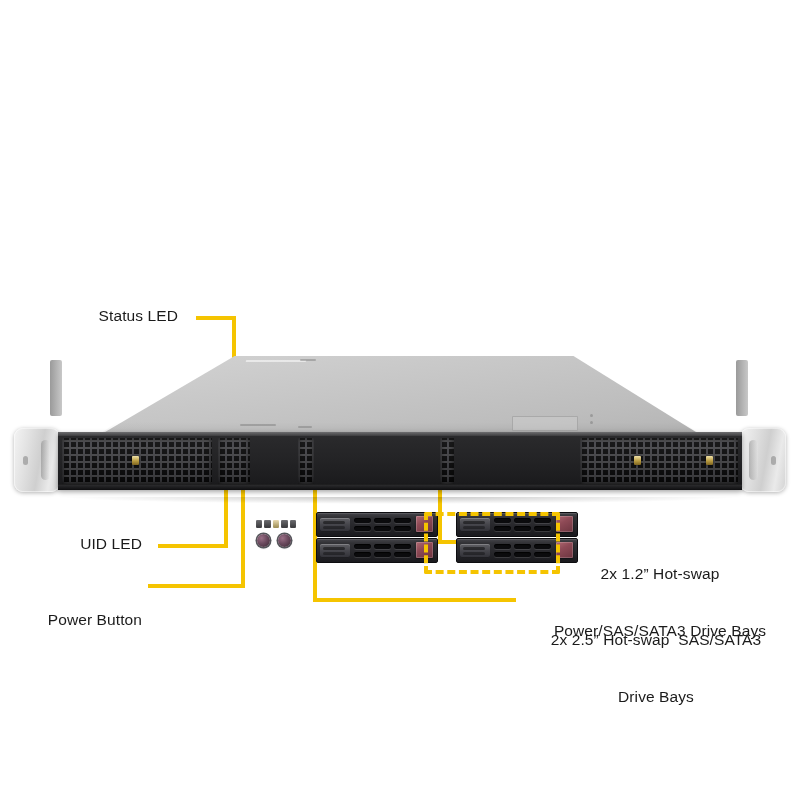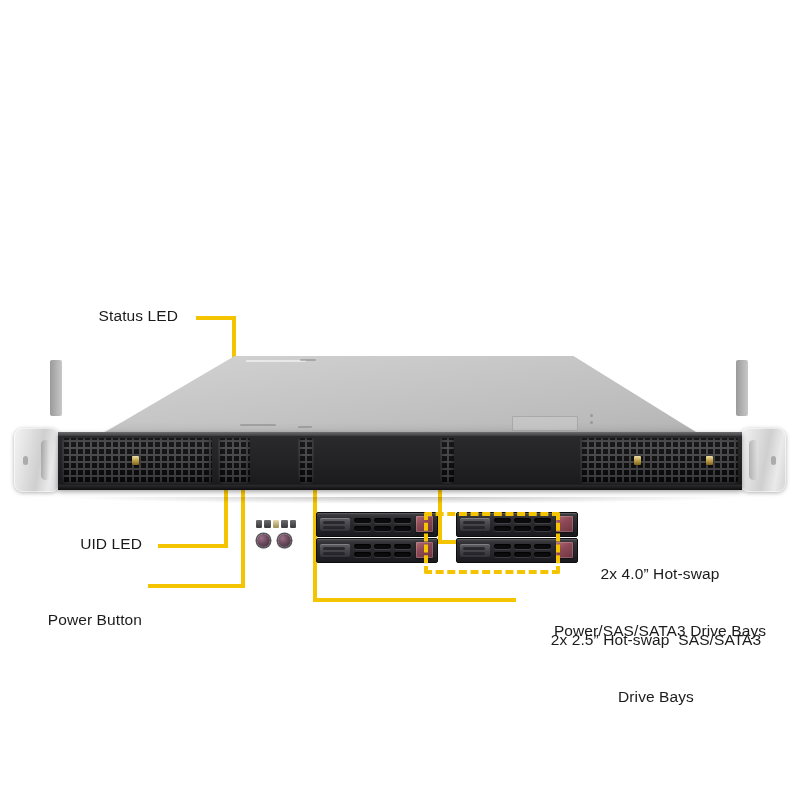--- a/index.html
+++ b/index.html
@@ -185,21 +185,21 @@
 
   <div class="label r" style="left:36px;top:534px;width:106px;">UID LED</div>
   <div class="lead h" style="left:158px;top:544px;width:70px;"></div>
   <div class="lead v" style="left:224px;top:478px;height:70px;"></div>
 
   <div class="label r" style="left:8px;top:574px;width:134px;margin-top:36px;">Power Button</div>
   <div class="lead h" style="left:148px;top:584px;width:97px;"></div>
   <div class="lead v" style="left:241px;top:478px;height:110px;"></div>
 
   <div class="label c" style="left:528px;top:526px;width:264px;">
-    <span class="lbl-line">2x 4.0” Hot-swap</span>
+    <span class="lbl-line">2x 1.2” Hot-swap</span>
     <span class="lbl-line">Power/SAS/SATA3 Drive Bays</span>
   </div>
   <div class="lead v" style="left:438px;top:478px;height:66px;"></div>
   <div class="lead h" style="left:438px;top:540px;width:82px;"></div>
 
   <div class="label c" style="left:520px;top:592px;width:272px;">
     <span class="lbl-line">2x 2.5” Hot-swap  SAS/SATA3</span>
     <span class="lbl-line">Drive Bays</span>
   </div>
   <div class="lead v" style="left:313px;top:478px;height:124px;"></div>

